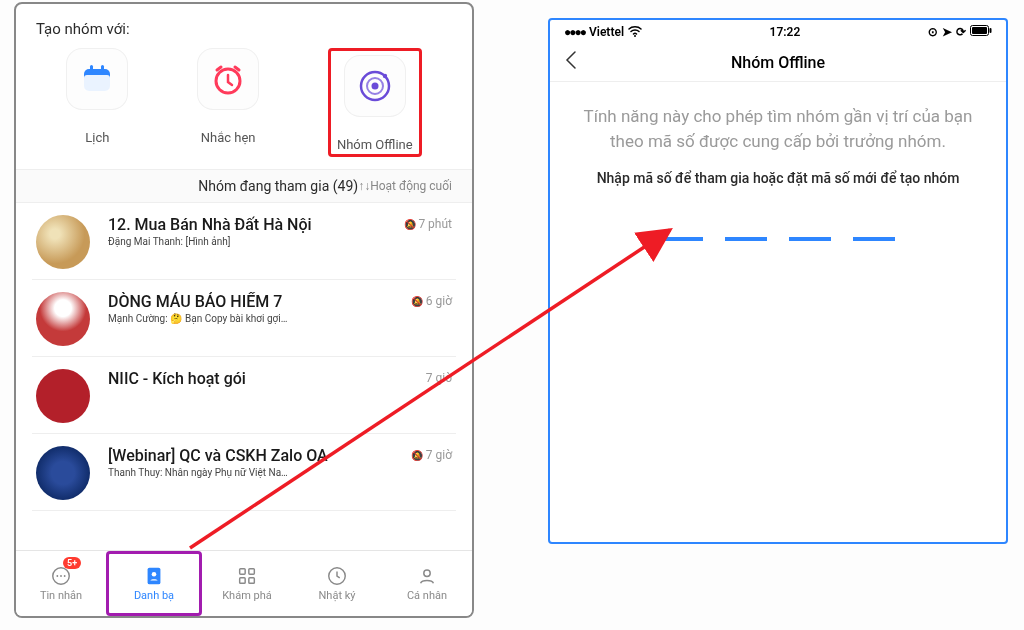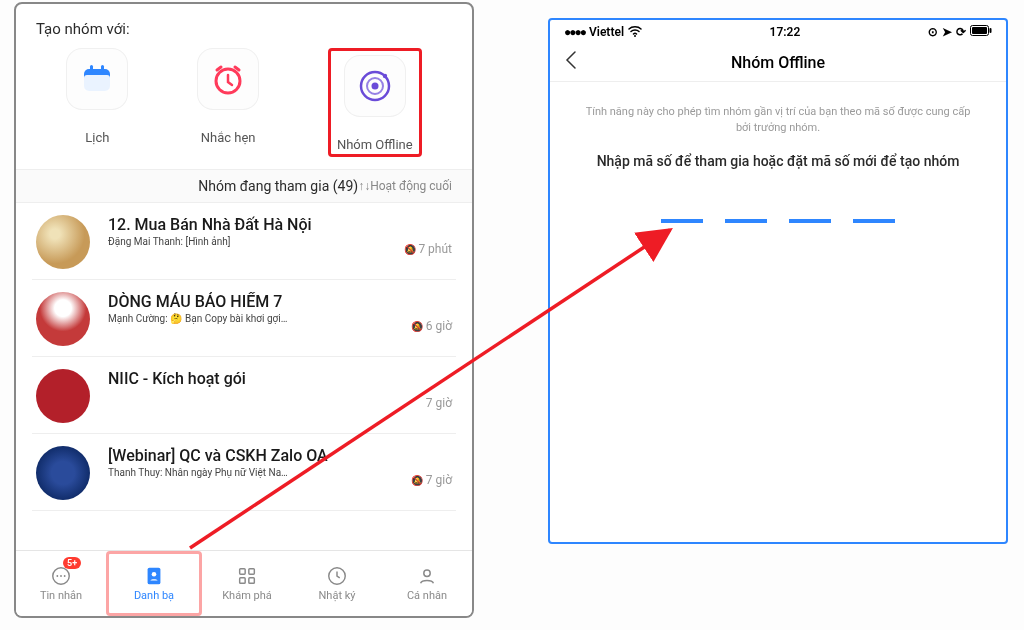--- a/index.html
+++ b/index.html
@@ -36,21 +36,21 @@
   }
   .section-row .sort { color: #888; font-size: 12px; }
   .group-item {
     display: flex; gap: 18px; padding: 12px 4px 10px;
     border-bottom: 1px solid #eee;
   }
   .avatar { width: 54px; height: 54px; border-radius: 50%; flex: none; }
   .gi-body { flex: 1; min-width: 0; }
   .gi-title { font-size: 16px; color: #1a1a1a; font-weight: 500; margin-bottom: 2px; white-space: nowrap; overflow: hidden; text-overflow: ellipsis;}
   .gi-sub  { font-size: 10px; color: #444; white-space: nowrap; overflow: hidden; text-overflow: ellipsis;}
-  .gi-time { font-size: 12px; color: #999; padding-top: 2px; white-space: nowrap; margin-top: 25px;}
+  .gi-time { font-size: 12px; color: #999; padding-top: 2px; white-space: nowrap;}
   .muted .gi-title { color: #aaa; }
   .muted .gi-sub   { color: #aaa; }
   .bell-muted { font-size: 10px; color: #ccc; margin-right: 2px;}
 
   
   .tabbar {
     position: absolute; left: 0; right: 0; bottom: 0;
     height: 66px; display: flex; border-top: 1px solid #e5e5e5;
     background: #fff;
   }
@@ -58,41 +58,41 @@
     flex: 1; display: flex; flex-direction: column; align-items: center; justify-content: center;
     gap: 2px; font-size: 11px; color: #8a8a8a; position: relative;
   }
   .tab.active { color: #2e86ff; }
   .tab svg { width: 22px; height: 22px; }
   .badge {
     position: absolute; top: 6px; left: 50%; margin-left: 2px;
     background: #ff3b30; color: #fff; font-size: 9px;
     padding: 1px 4px; border-radius: 8px; font-weight: 600;
   }
-  .tab-highlight { border: 3px solid #fca5a5; border-radius: 4px; }
+  .tab-highlight { border: 3px solid #a21caf; border-radius: 4px; }
 
   
   .phone-right {
     position: absolute; right: 16px; top: 18px;
     width: 460px; height: 526px;
     border: 2px solid #2e86ff; border-radius: 4px;
     background: #fff; overflow: hidden;
   }
   .statusbar {
     display: flex; justify-content: space-between; align-items: center;
     height: 24px; padding: 0 14px; font-size: 12px; font-weight: 600;
   }
   .statusbar .left, .statusbar .right { display:flex; align-items:center; gap:4px;}
   .navbar {
     display: flex; align-items: center; justify-content: center;
     position: relative; height: 38px; border-bottom: 1px solid #eee;
     font-size: 16px; font-weight: 500;
   }
   .navbar .back { position: absolute; left: 14px; font-size: 20px; color: #333;}
-  .desc1 { text-align: center; color: #9a9a9a; font-size: 11px; padding: 22px 30px 16px; line-height: 1.45;}
+  .desc1 { text-align: center; color: #9a9a9a; font-size: 17px; padding: 22px 30px 16px; line-height: 1.45;}
   .desc2 { text-align: center; color: #2a2a2a; font-size: 14px; font-weight: 500; padding: 0 40px; line-height: 1.4;}
   .code-row { display: flex; gap: 22px; justify-content: center; margin-top: 48px;}
   .code-slot { width: 42px; height: 0; border-bottom: 4px solid #2e86ff;}
 
   
   .arrow-svg { position: absolute; left: 0; top: 0; width: 1024px; height: 630px; pointer-events: none; }
 </style>
 </head>
 <body>
 

